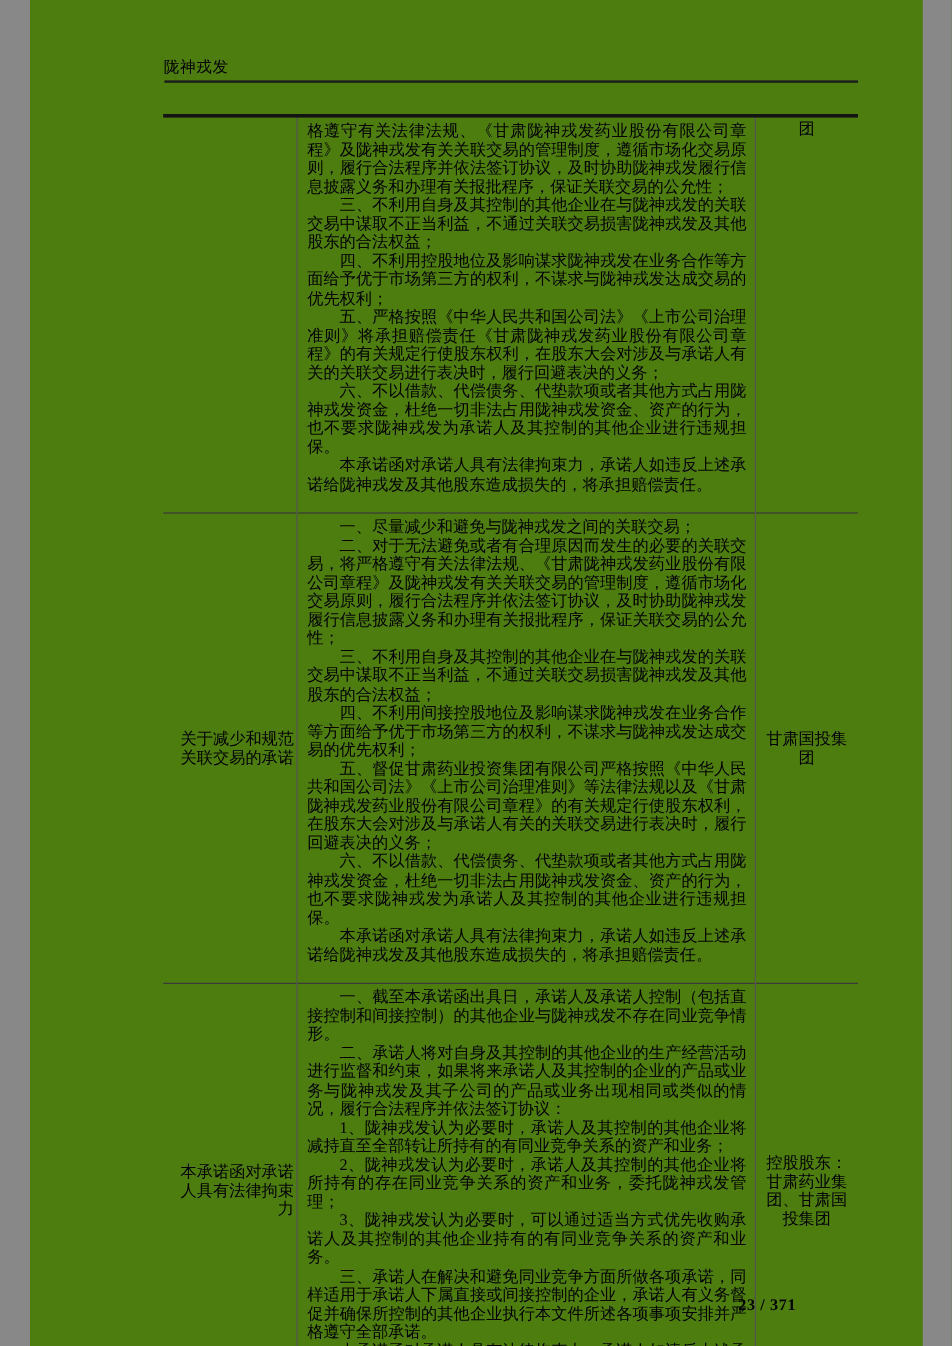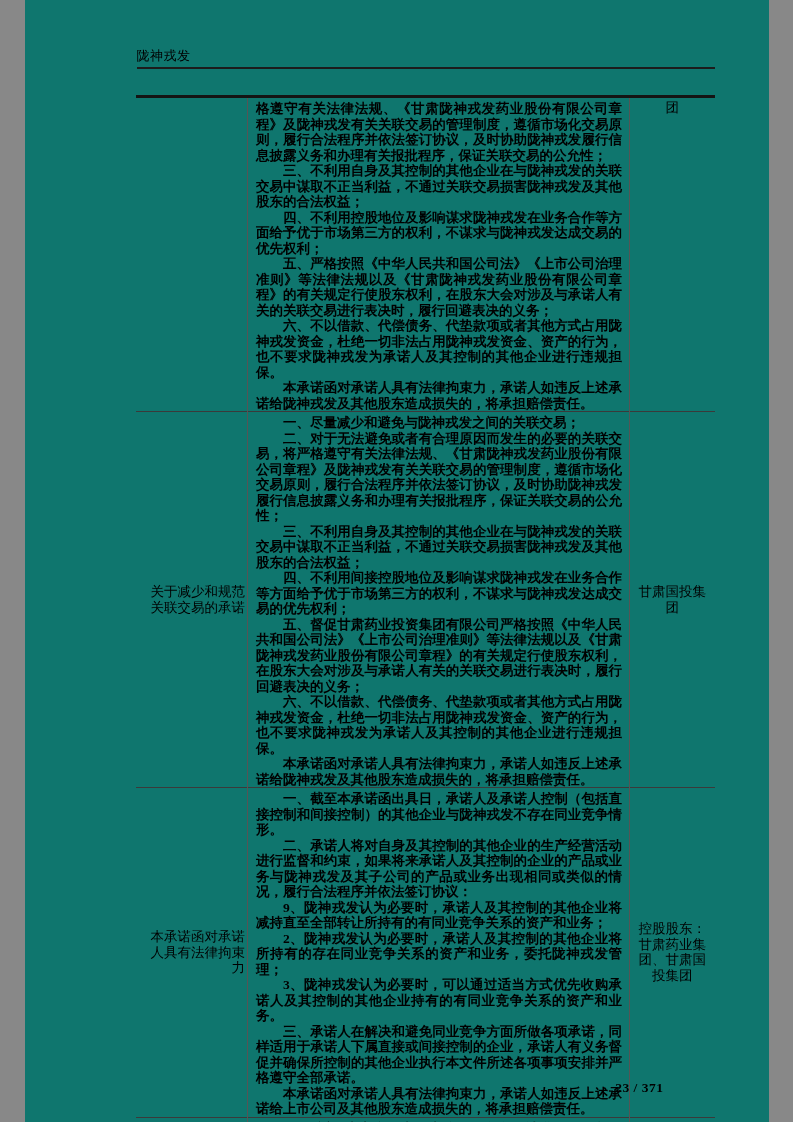--- a/index.html
+++ b/index.html
@@ -1,21 +1,21 @@
 <!DOCTYPE html>
 <html><head>
 <meta charset="utf-8">
 <style>
   * { margin:0; padding:0; box-sizing:border-box; }
   html,body { background:#888; }
   .page {
     position:relative;
     width:744px; height:1122px;
     margin:0 auto;
-    background:#0f766e;
+    background:#4d7c0f;
     font-family:"Liberation Serif","DejaVu Serif",serif;
     color:#000;
     overflow:hidden;
   }
   .header {
     position:absolute; left:112px; top:47px; width:578px;
     display:flex; justify-content:space-between; align-items:flex-end;
     font-size:13px; letter-spacing:0.5px;
   }
   .header-rule {
@@ -36,24 +36,23 @@
   tr:nth-child(1) { height:285px; }
   tr:nth-child(2) { height:308px; }
   tr:nth-child(3) { height:267px; }
   tr:nth-child(4) { height:65px; }
   td { vertical-align:middle; font-size:13.5px; line-height:15.5px; }
   td.label-cell {
     text-align:right; padding:2px 2px;
     border-right:1.5px solid #555;
   }
   td.content-cell {
-    vertical-align:top; padding:3px 7px 0 8px;
+    vertical-align:top; padding:3px 7px 16px 8px;
     text-align:justify; text-justify:inter-character;
     border-right:1.5px solid #555;
-    font-weight:bold;
   }
   td.party-cell { text-align:center; padding:0 7px; }
   td.party-top { vertical-align:top; padding-top:2px; }
   .para { text-align:justify; }
   .para.indent { text-indent:2em; }
   .footer {
     position:absolute; top:1080px; right:105px;
     font-size:13.5px; font-weight:bold; letter-spacing:0.5px;
   }
 </style>
@@ -73,21 +72,21 @@
         <col class="c-content">
         <col class="c-party">
     </colgroup>
     <tbody id="table-body">
         <tr>
           <td class="label-cell"></td>
           <td class="content-cell">
             <p class="para">格遵守有关法律法规、《甘肃陇神戎发药业股份有限公司章程》及陇神戎发有关关联交易的管理制度，遵循市场化交易原则，履行合法程序并依法签订协议，及时协助陇神戎发履行信息披露义务和办理有关报批程序，保证关联交易的公允性；</p>
             <p class="para indent">三、不利用自身及其控制的其他企业在与陇神戎发的关联交易中谋取不正当利益，不通过关联交易损害陇神戎发及其他股东的合法权益；</p>
             <p class="para indent">四、不利用控股地位及影响谋求陇神戎发在业务合作等方面给予优于市场第三方的权利，不谋求与陇神戎发达成交易的优先权利；</p>
-            <p class="para indent">五、严格按照《中华人民共和国公司法》《上市公司治理准则》等法律法规以及《甘肃陇神戎发药业股份有限公司章程》的有关规定行使股东权利，在股东大会对涉及与承诺人有关的关联交易进行表决时，履行回避表决的义务；</p>
+            <p class="para indent">五、严格按照《中华人民共和国公司法》《上市公司治理准则》将承担赔偿责任《甘肃陇神戎发药业股份有限公司章程》的有关规定行使股东权利，在股东大会对涉及与承诺人有关的关联交易进行表决时，履行回避表决的义务；</p>
             <p class="para indent">六、不以借款、代偿债务、代垫款项或者其他方式占用陇神戎发资金，杜绝一切非法占用陇神戎发资金、资产的行为，也不要求陇神戎发为承诺人及其控制的其他企业进行违规担保。</p>
             <p class="para indent">本承诺函对承诺人具有法律拘束力，承诺人如违反上述承诺给陇神戎发及其他股东造成损失的，将承担赔偿责任。</p>
           </td>
           <td class="party-cell party-top">团</td>
         </tr>
         <tr>
           <td class="label-cell">关于减少和规范关联交易的承诺</td>
           <td class="content-cell">
             <p class="para indent">一、尽量减少和避免与陇神戎发之间的关联交易；</p>
             <p class="para indent">二、对于无法避免或者有合理原因而发生的必要的关联交易，将严格遵守有关法律法规、《甘肃陇神戎发药业股份有限公司章程》及陇神戎发有关关联交易的管理制度，遵循市场化交易原则，履行合法程序并依法签订协议，及时协助陇神戎发履行信息披露义务和办理有关报批程序，保证关联交易的公允性；</p>
@@ -97,21 +96,21 @@
             <p class="para indent">六、不以借款、代偿债务、代垫款项或者其他方式占用陇神戎发资金，杜绝一切非法占用陇神戎发资金、资产的行为，也不要求陇神戎发为承诺人及其控制的其他企业进行违规担保。</p>
             <p class="para indent">本承诺函对承诺人具有法律拘束力，承诺人如违反上述承诺给陇神戎发及其他股东造成损失的，将承担赔偿责任。</p>
           </td>
           <td class="party-cell">甘肃国投集团</td>
         </tr>
         <tr>
           <td class="label-cell">本承诺函对承诺人具有法律拘束力</td>
           <td class="content-cell">
             <p class="para indent">一、截至本承诺函出具日，承诺人及承诺人控制（包括直接控制和间接控制）的其他企业与陇神戎发不存在同业竞争情形。</p>
             <p class="para indent">二、承诺人将对自身及其控制的其他企业的生产经营活动进行监督和约束，如果将来承诺人及其控制的企业的产品或业务与陇神戎发及其子公司的产品或业务出现相同或类似的情况，履行合法程序并依法签订协议：</p>
-            <p class="para indent">9、陇神戎发认为必要时，承诺人及其控制的其他企业将减持直至全部转让所持有的有同业竞争关系的资产和业务；</p>
+            <p class="para indent">1、陇神戎发认为必要时，承诺人及其控制的其他企业将减持直至全部转让所持有的有同业竞争关系的资产和业务；</p>
             <p class="para indent">2、陇神戎发认为必要时，承诺人及其控制的其他企业将所持有的存在同业竞争关系的资产和业务，委托陇神戎发管理；</p>
             <p class="para indent">3、陇神戎发认为必要时，可以通过适当方式优先收购承诺人及其控制的其他企业持有的有同业竞争关系的资产和业务。</p>
             <p class="para indent">三、承诺人在解决和避免同业竞争方面所做各项承诺，同样适用于承诺人下属直接或间接控制的企业，承诺人有义务督促并确保所控制的其他企业执行本文件所述各项事项安排并严格遵守全部承诺。</p>
             <p class="para indent">本承诺函对承诺人具有法律拘束力，承诺人如违反上述承诺给上市公司及其他股东造成损失的，将承担赔偿责任。</p>
           </td>
           <td class="party-cell">控股股东：甘肃药业集团、甘肃国投集团</td>
         </tr>
         <tr>
           <td class="label-cell">关于合法合规及诚信状况的承诺函</td>
           <td class="content-cell">

